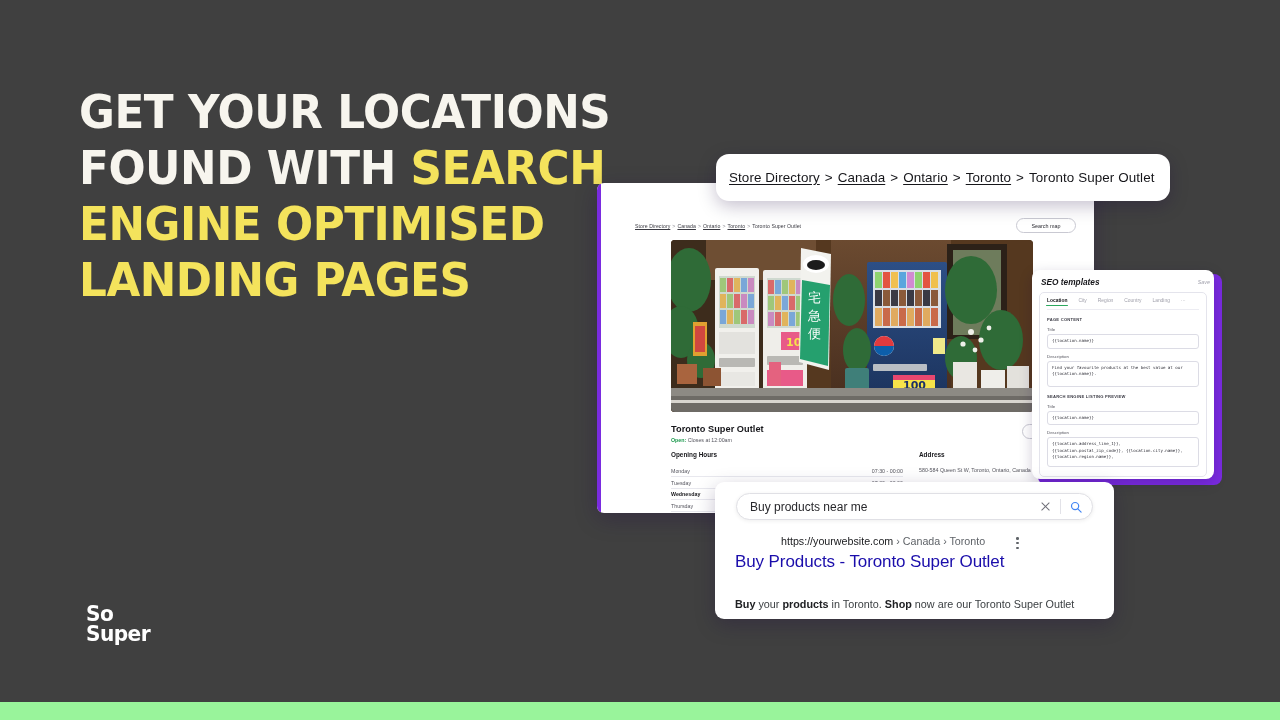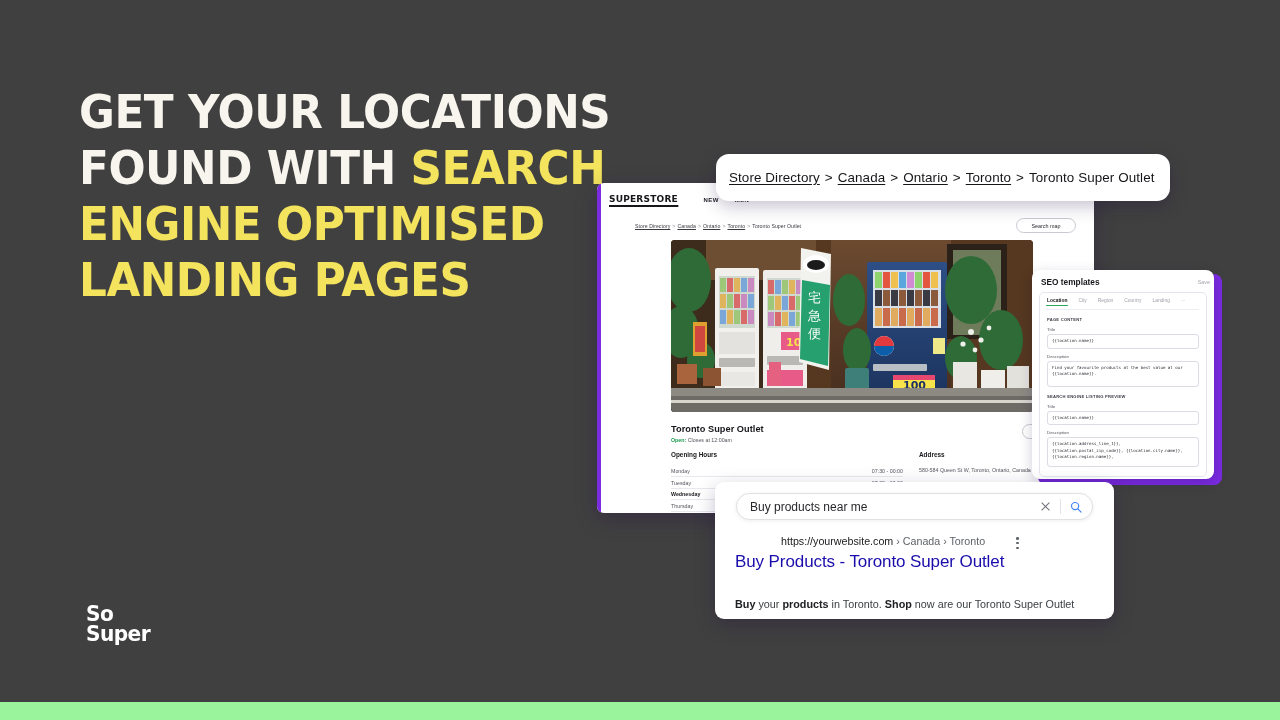--- a/index.html
+++ b/index.html
@@ -257,20 +257,21 @@
     background: #ffffff;
     border-radius: 8px;
     box-shadow: 0 4px 14px rgba(25,0,60,0.20);
     overflow: hidden;
   }
   .seo-head {
     display: flex;
     align-items: center;
     justify-content: space-between;
     padding: 7px 4px 5px 9px;
+    font-style: italic;
   }
   .seo-title {
     font-size: 8.3px;
     font-weight: 700;
     color: #17171B;
   }
   .seo-save {
     font-size: 5.4px;
     color: #a5a5b0;
   }
@@ -433,27 +434,20 @@
     <div><span class="hl">landing pages</span></div>
   </div>
 
   <div class="logo">
     <div>So</div>
     <div>Super</div>
   </div>
 
   <div class="site-card">
 
-    <div class="site-nav">
-      <div class="site-logo">SUPERSTORE</div>
-      <div class="site-nav-items">
-        <span>NEW</span>
-        <span>MEN</span>
-      </div>
-    </div>
 
     <div class="site-crumb">
       <a href="#">Store Directory</a><span class="sep">&gt;</span><a href="#">Canada</a><span class="sep">&gt;</span><a href="#">Ontario</a><span class="sep">&gt;</span><a href="#">Toronto</a><span class="sep">&gt;</span><span class="cur">Toronto Super Outlet</span>
     </div>
 
     <div class="search-map-btn">
       <span>Search map</span>
     </div>
 
     <div class="site-photo">

